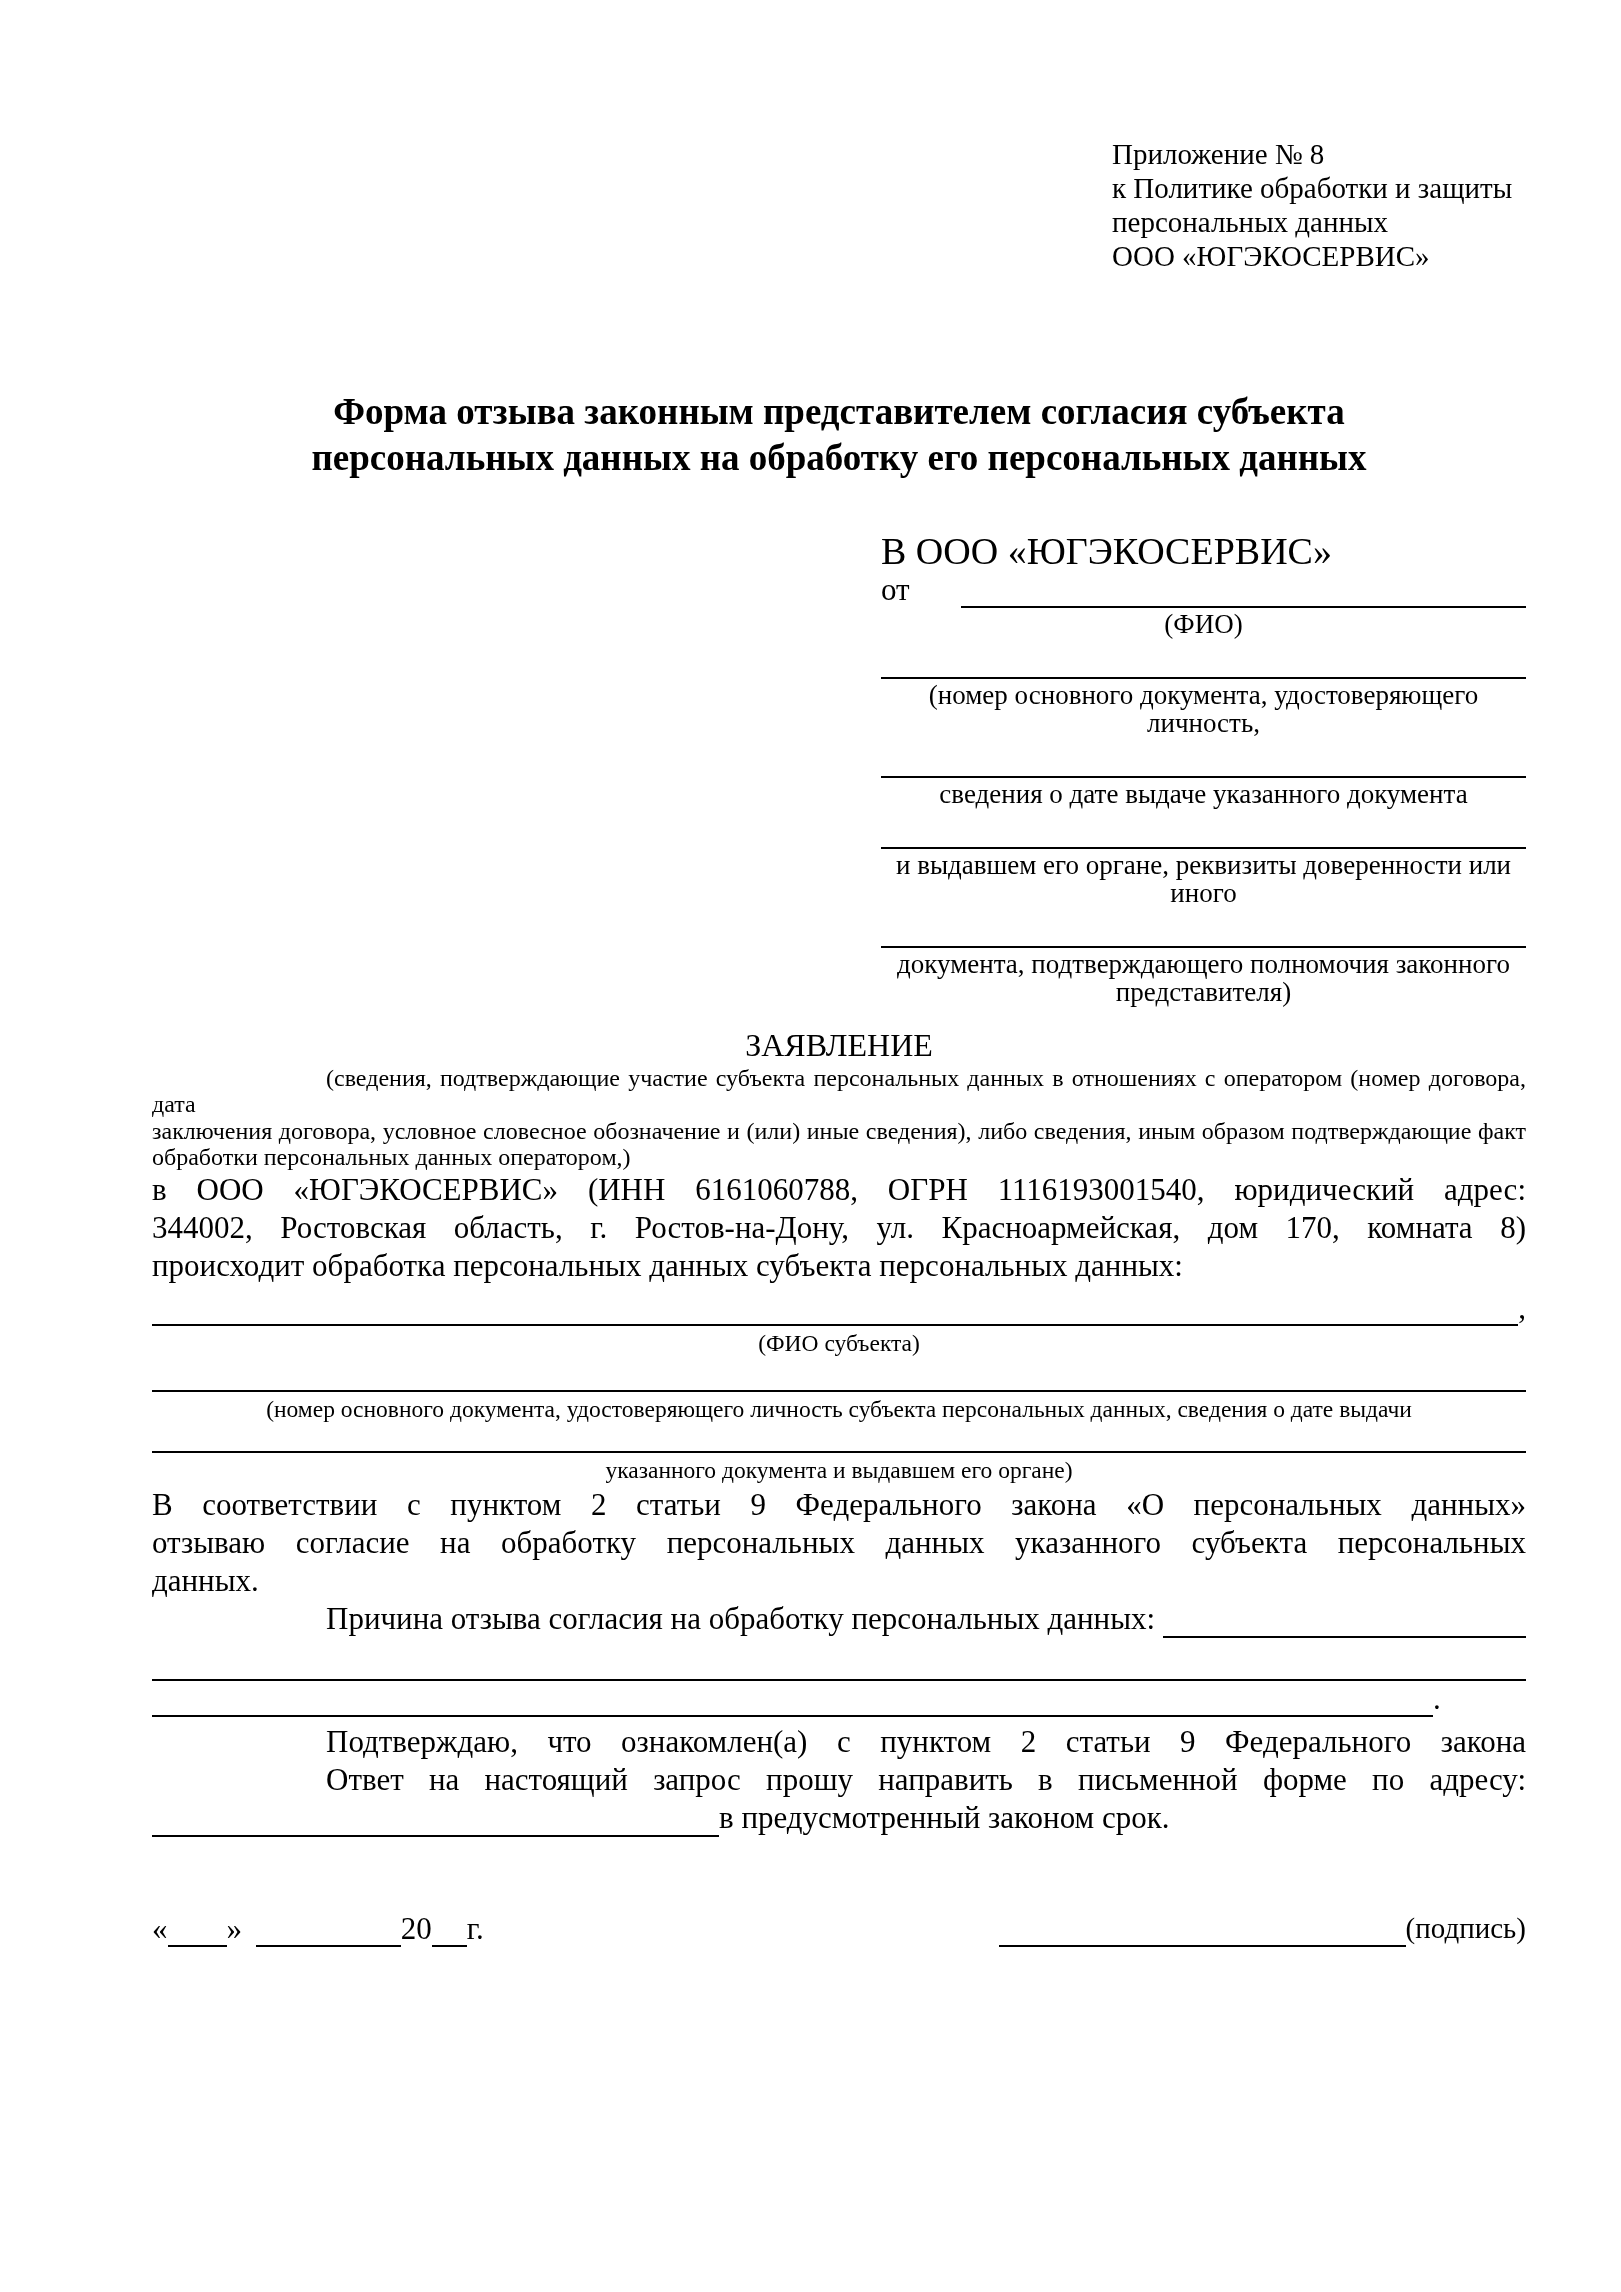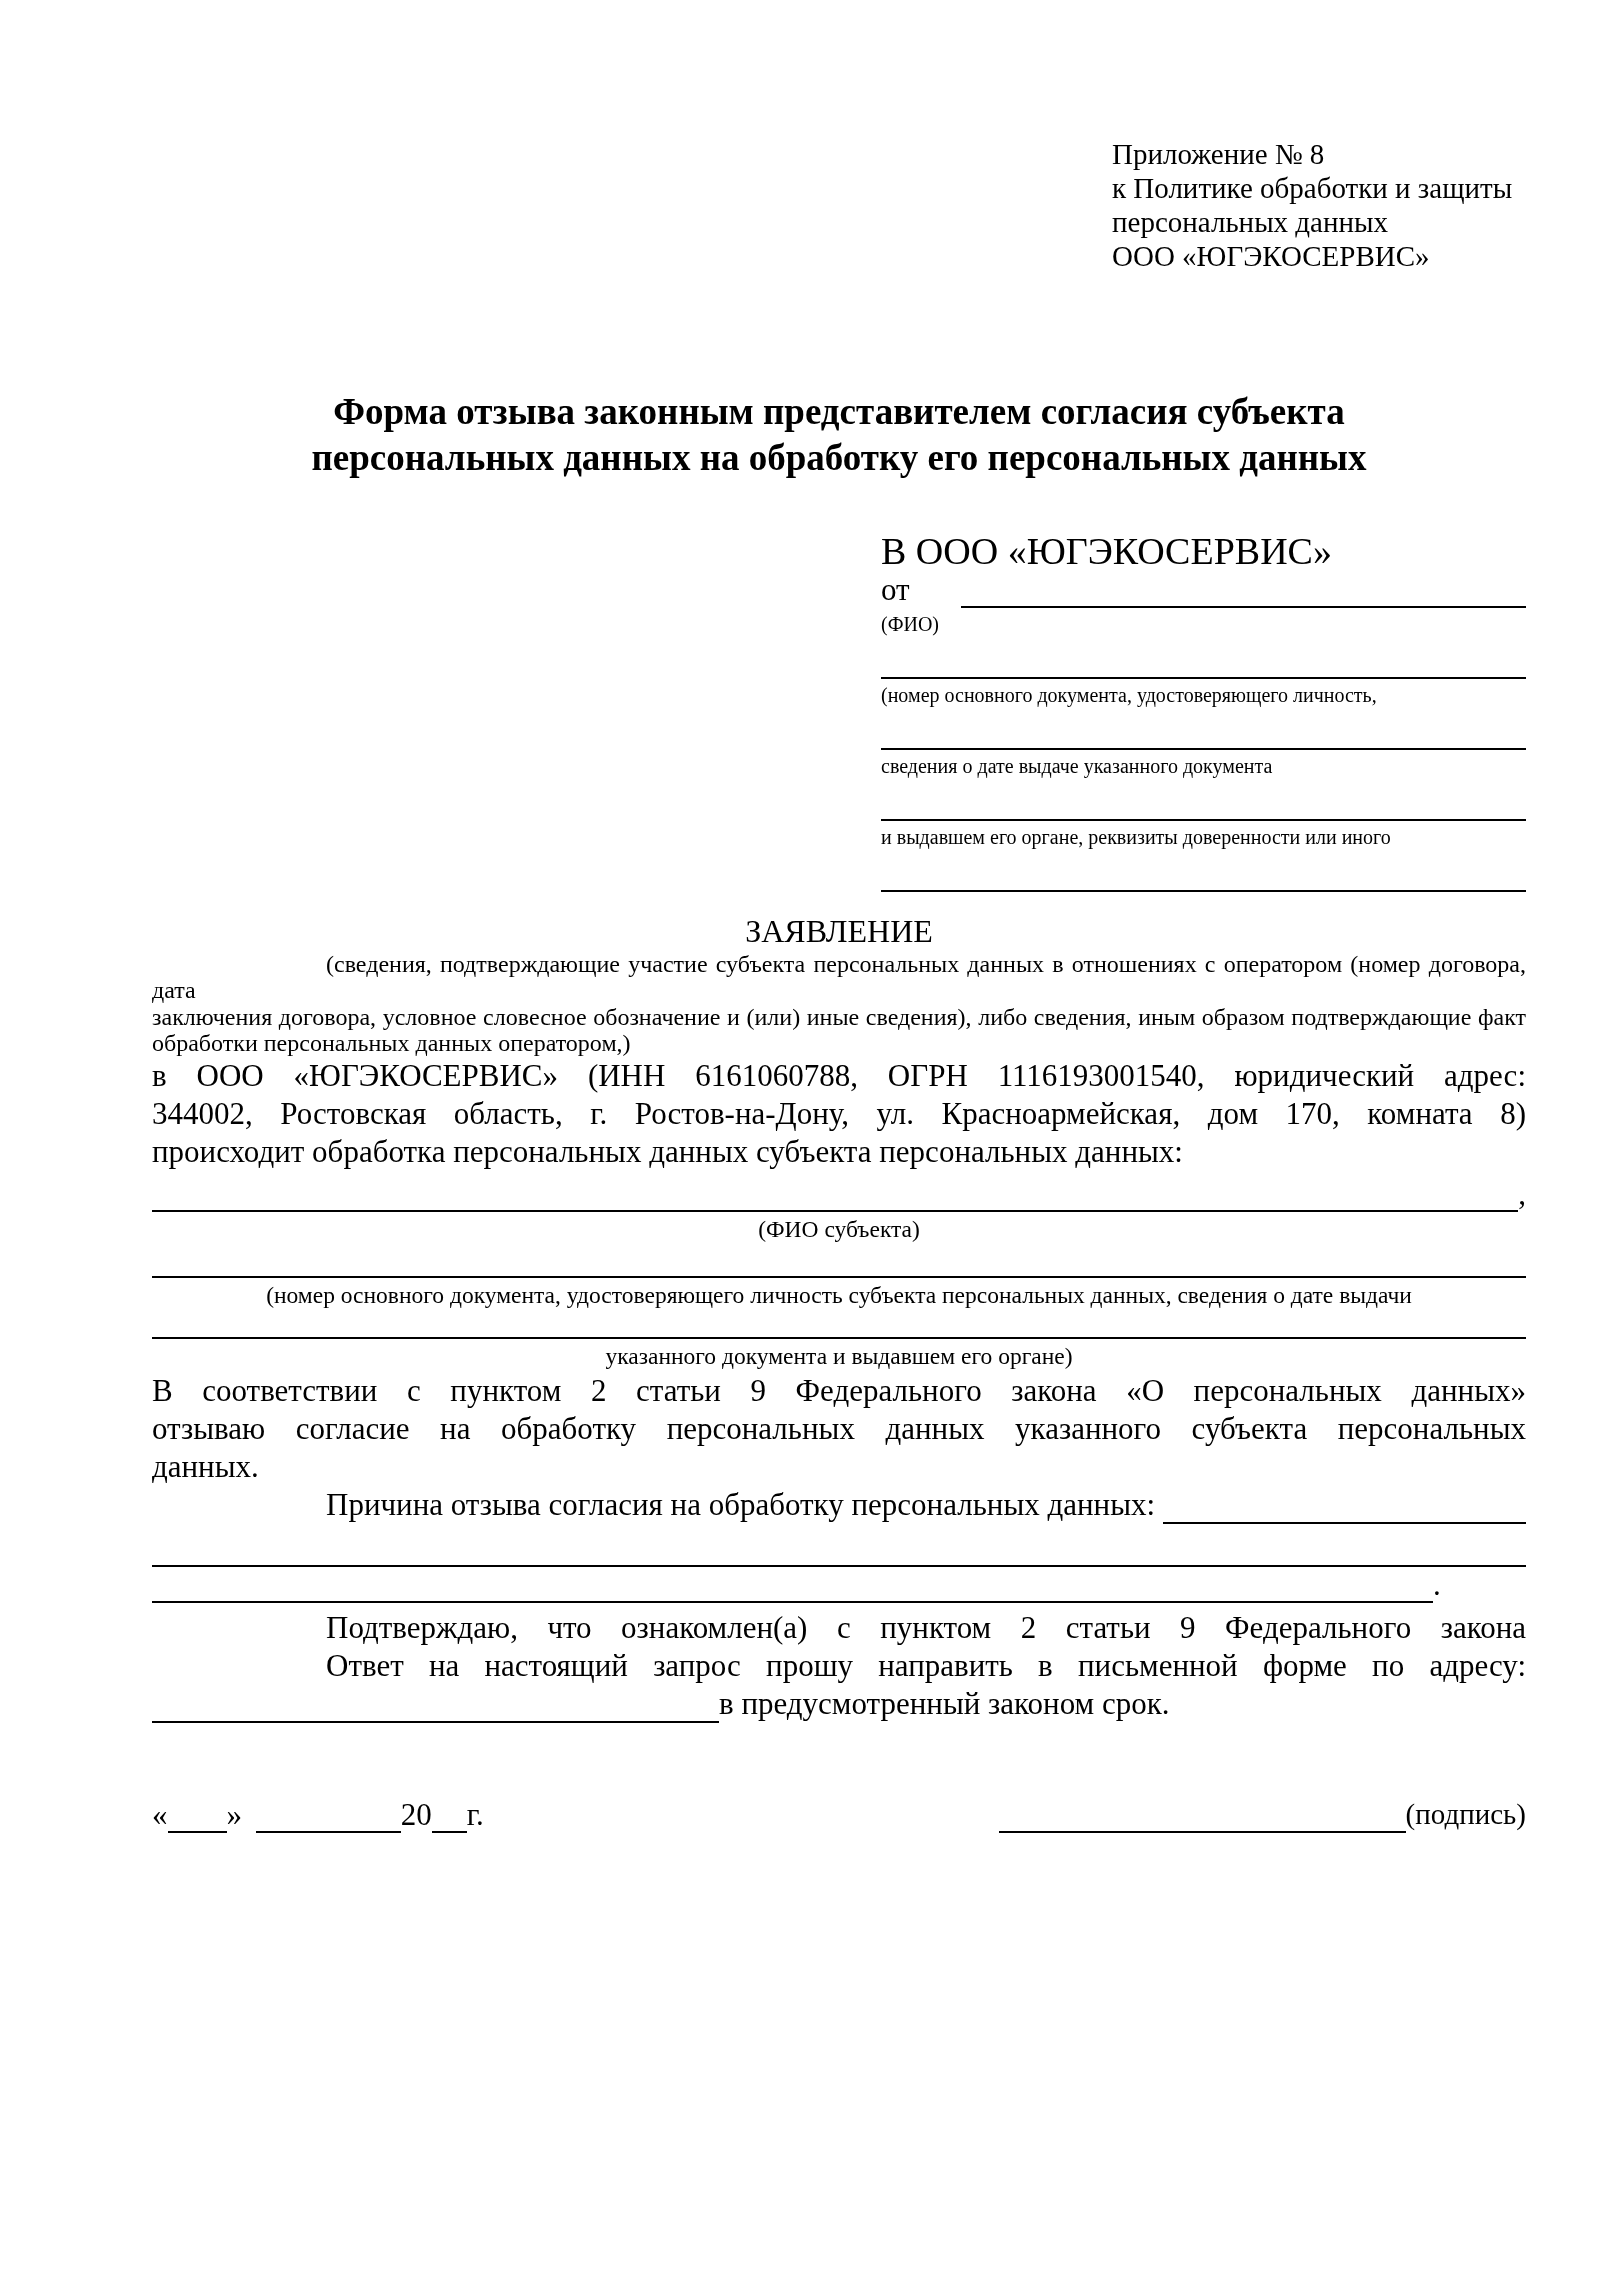--- a/index.html
+++ b/index.html
@@ -10,21 +10,21 @@
     padding:137px 95px 0 152px;
     margin:0 auto;
   }
   .hdr { width:414px; margin-left:auto; font-size:29px; line-height:34px; }
   .title { margin-top:116px; text-align:center; font-weight:bold; font-size:37px; line-height:46px; }
   .addr { width:645px; margin-left:auto; margin-top:53px; }
   .addr-to { font-size:38px; line-height:35px; }
   .row { display:flex; align-items:flex-end; }
   .addr-from { font-size:31px; line-height:37px; margin-top:2px;gap:44px; }
   .fill { flex:1; border-bottom:2.9px solid #000; margin-left:7.8px; }
-  .cap { font-size:20px; line-height:28px; margin-top:2px; }
+  .cap { font-size:27px; line-height:28px; text-align:center; margin-top:2px; }
   .blank { height:39px; border-bottom:2.9px solid #000; }
   .zay { margin-top:19.6px; text-align:center; font-size:32px; line-height:39px; }
   .intro { font-size:31px; line-height:39px; margin-top:3.9px; }
   .intro .lbl { padding-left:174px; }
   .note { font-size:24px; line-height:26.5px; }
   .jline { text-align:justify; text-align-last:justify; }
   .para { font-size:31px; line-height:38px; }
   .ind { text-indent:174px; }
   .capmid { font-size:23.5px; line-height:28px; text-align:center; margin-top:2.9px; }
   .lrow { font-size:31px; }
@@ -72,20 +72,21 @@
     <div class="blank"></div>
     <div class="cap">(номер основного документа, удостоверяющего личность,</div>
 
     <div class="blank"></div>
     <div class="cap">сведения о дате выдаче указанного документа</div>
 
     <div class="blank"></div>
     <div class="cap">и выдавшем его органе, реквизиты доверенности или иного</div>
 
     <div class="blank"></div>
+    <div class="cap">документа, подтверждающего полномочия законного представителя)</div>
   </div>
 
   <div class="zay">ЗАЯВЛЕНИЕ</div>
 
 
   <div class="note">
     <div class="jline ind">(сведения, подтверждающие участие субъекта персональных данных в отношениях с оператором (номер договора, дата</div>
     <div class="jline">заключения договора, условное словесное обозначение и (или) иные сведения), либо сведения, иным образом подтверждающие факт</div>
     <div>обработки персональных данных оператором,)</div>
   </div>

